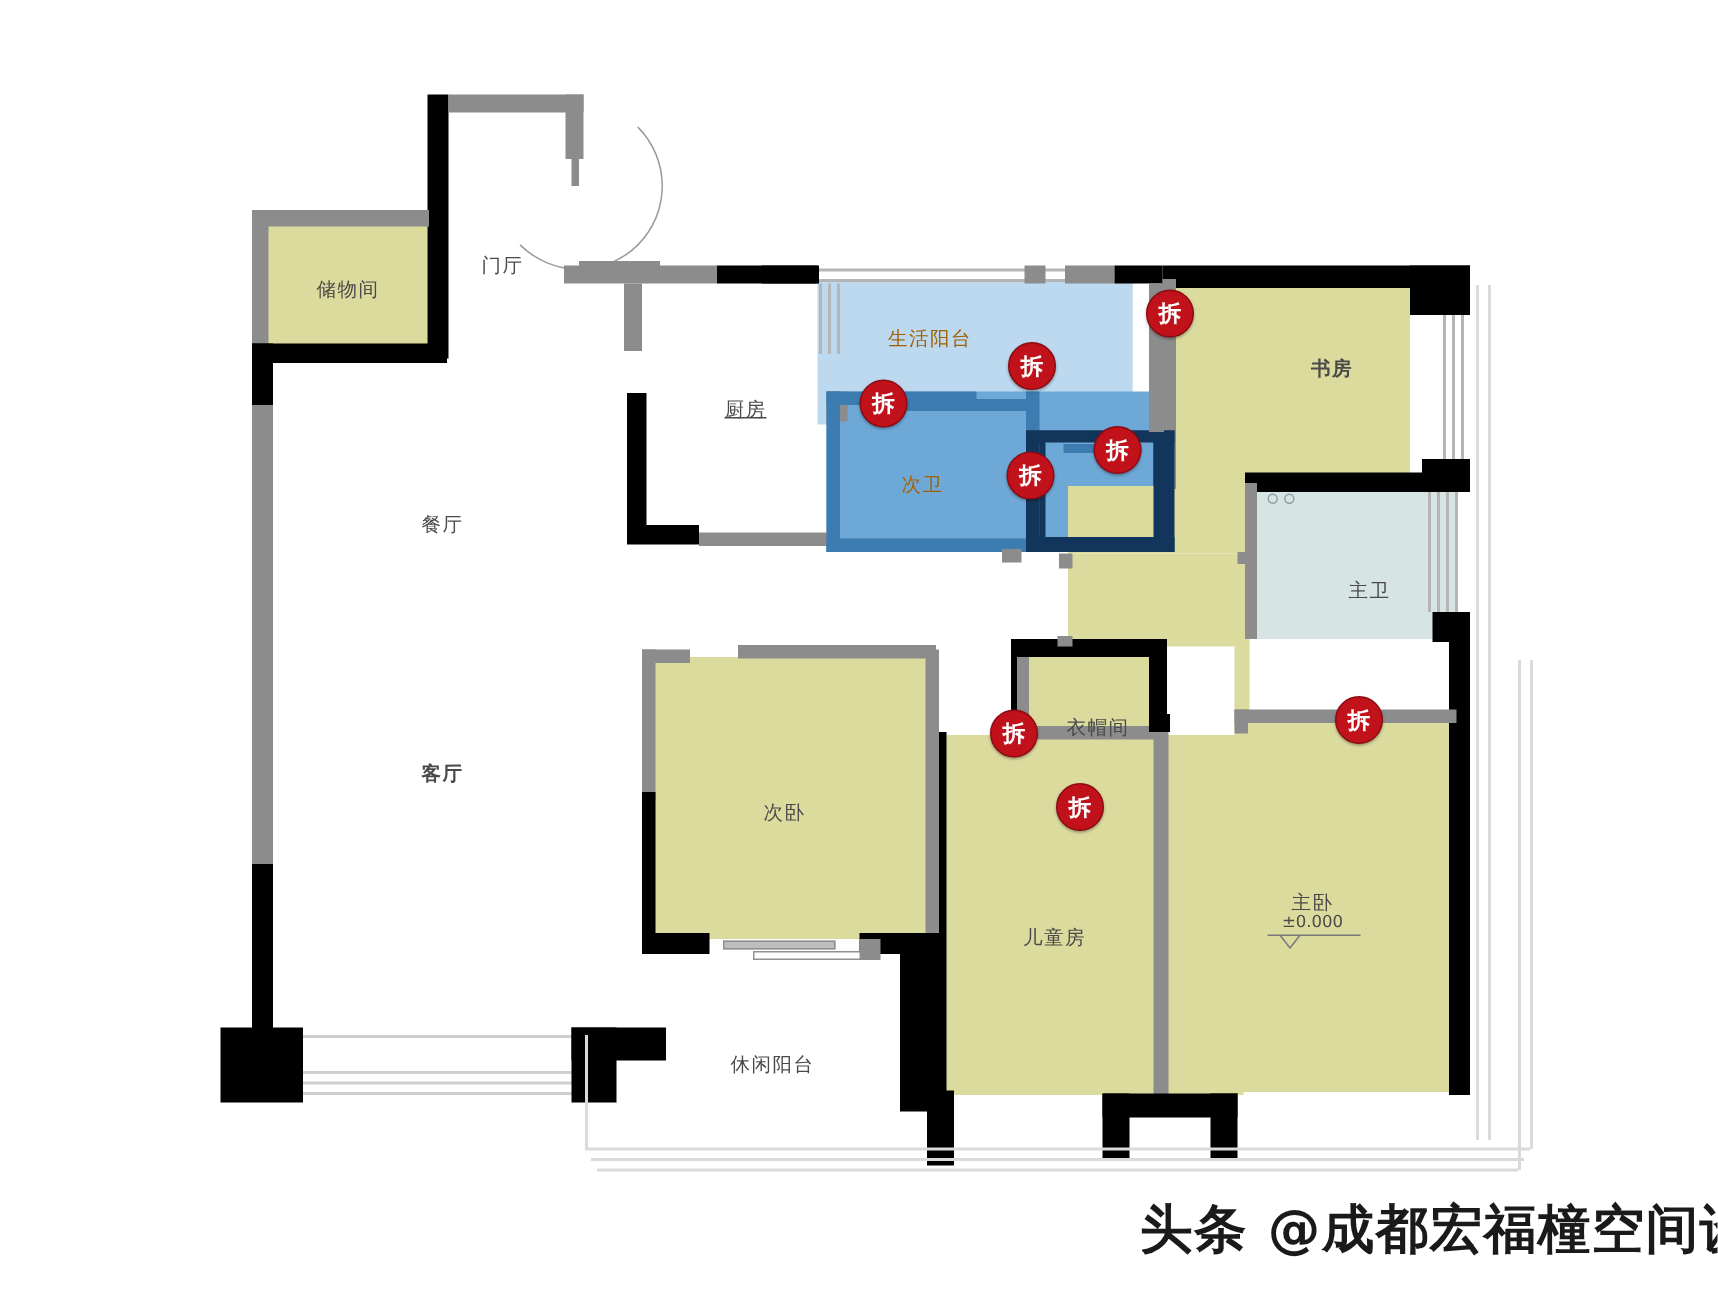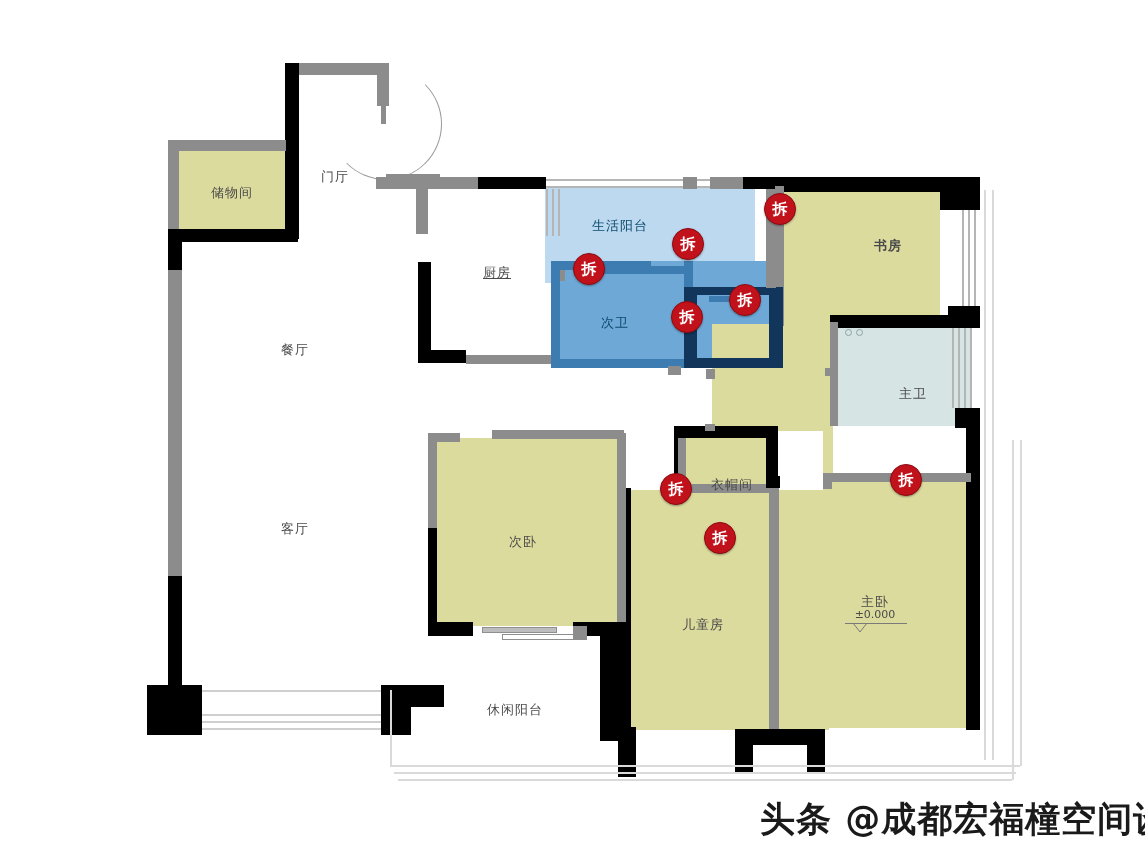--- a/index.html
+++ b/index.html
@@ -24,21 +24,21 @@
   .thinline{position:absolute;background:#d8d8d8;}
   .label{
     position:absolute;
     color:#4a4a4a;
     font-size:13px;
     letter-spacing:1px;
     white-space:nowrap;
     font-family:"DejaVu Sans",sans-serif;
     transform:translateX(-50%);
   }
-  .label.blue{color:#0c4a6e;}
+  .label.blue{color:#a16207;}
   .elev{
     position:absolute;
     color:#4a4a4a;
     font-size:11px;
     white-space:nowrap;
     transform:translateX(-50%);
     font-family:"DejaVu Sans",sans-serif;
   }
 
   
@@ -241,21 +241,21 @@
     <div class="thinline" style="left:390px;top:690px;width:1.5px;height:76px;background:#dadada;"></div>
     <div class="thinline" style="left:1012px;top:440px;width:1.5px;height:340px;background:#dadada;"></div>
     <div class="thinline" style="left:1020px;top:440px;width:1.5px;height:326px;background:#dadada;"></div>
 
   </div>
 
   <div class="layer">
     <div class="label" style="left:335px;top:128px;margin-top:40px;">门厅</div>
     <div class="label" style="left:232px;top:184px;">储物间</div>
     <div class="label" style="left:295px;top:341px;">餐厅</div>
-    <div class="label" style="left:295px;top:520px;">客厅</div>
+    <div class="label" style="left:295px;top:507px;font-weight:bold;">客厅</div>
     <div class="label" style="left:497px;top:264px;text-decoration:underline;">厨房</div>
     <div class="label blue" style="left:620px;top:217px;">生活阳台</div>
     <div class="label blue" style="left:615px;top:314px;">次卫</div>
     <div class="label" style="left:888px;top:237px;font-weight:bold;">书房</div>
     <div class="label" style="left:913px;top:385px;">主卫</div>
     <div class="label" style="left:732px;top:476px;">衣帽间</div>
     <div class="label" style="left:523px;top:533px;">次卧</div>
     <div class="label" style="left:703px;top:616px;">儿童房</div>
     <div class="label" style="left:875px;top:593px;">主卧</div>
     <div class="label" style="left:515px;top:701px;">休闲阳台</div>

